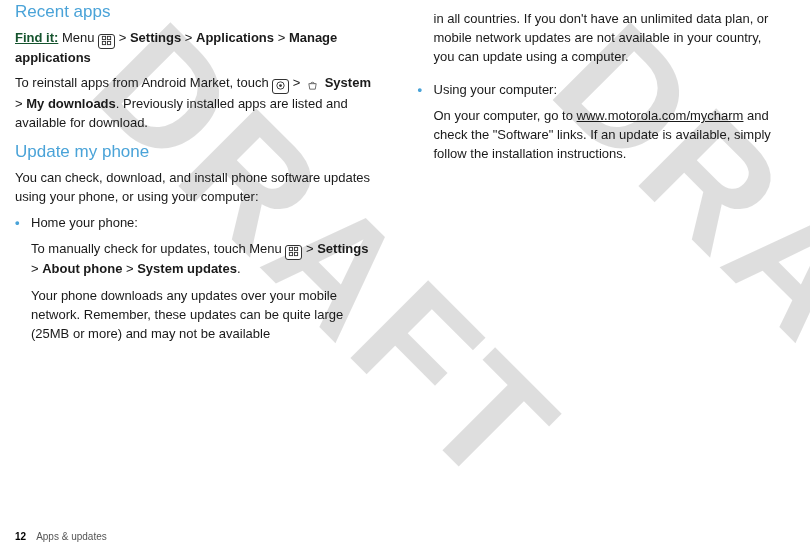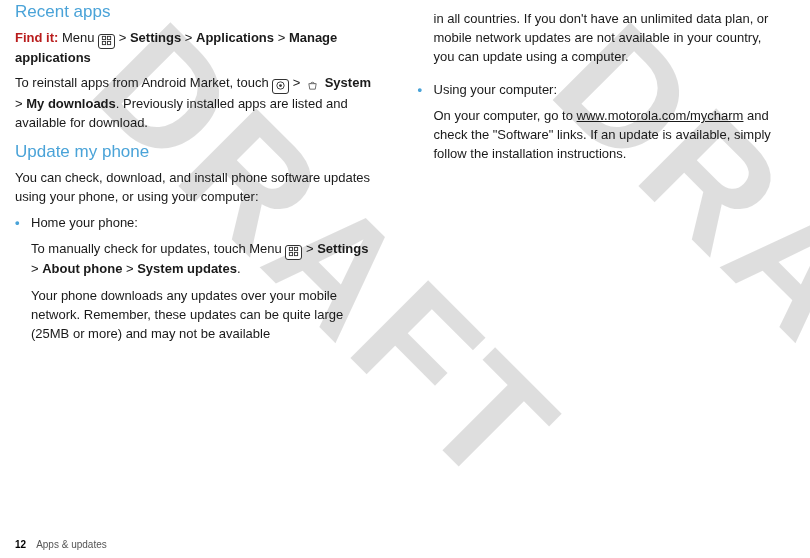--- a/index.html
+++ b/index.html
@@ -39,21 +39,21 @@
     }
     .col2 { padding: 12px 0 0 20px; }
     h2 {
       color: #4aa3d8;
       font-weight: normal;
       font-size: 17px;
       margin: 6px 0 4px 0;
     }
     h2:first-child { margin-top: 0; }
     p { margin: 0 0 7px 0; }
-    .find-it { color: #b91c1c; font-weight: bold; }
+    .find-it { color: #14532d; font-weight: bold; text-decoration: underline; }
     .bold { font-weight: bold; }
     .icon {
       display: inline-block;
       border: 1px solid #333;
       border-radius: 3px;
       width: 17px;
       height: 15px;
       vertical-align: -3px;
       text-align: center;
       font-size: 10px;
@@ -68,21 +68,21 @@
     .bullet-dot {
       color: #4aa3d8;
       font-weight: bold;
       width: 16px;
       flex-shrink: 0;
     }
     .bullet-body { flex: 1; }
     .bullet-body p { margin-bottom: 8px; }
     .footer {
       position: absolute;
-      bottom: 6px;
+      bottom: 14px;
       left: 15px;
       font-size: 10px;
       color: #555;
     }
     .footer .pagenum { font-weight: bold; color: #000; margin-right: 10px; }
     .underline { text-decoration: underline; }
   </style>
 </head>
 <body>
 

